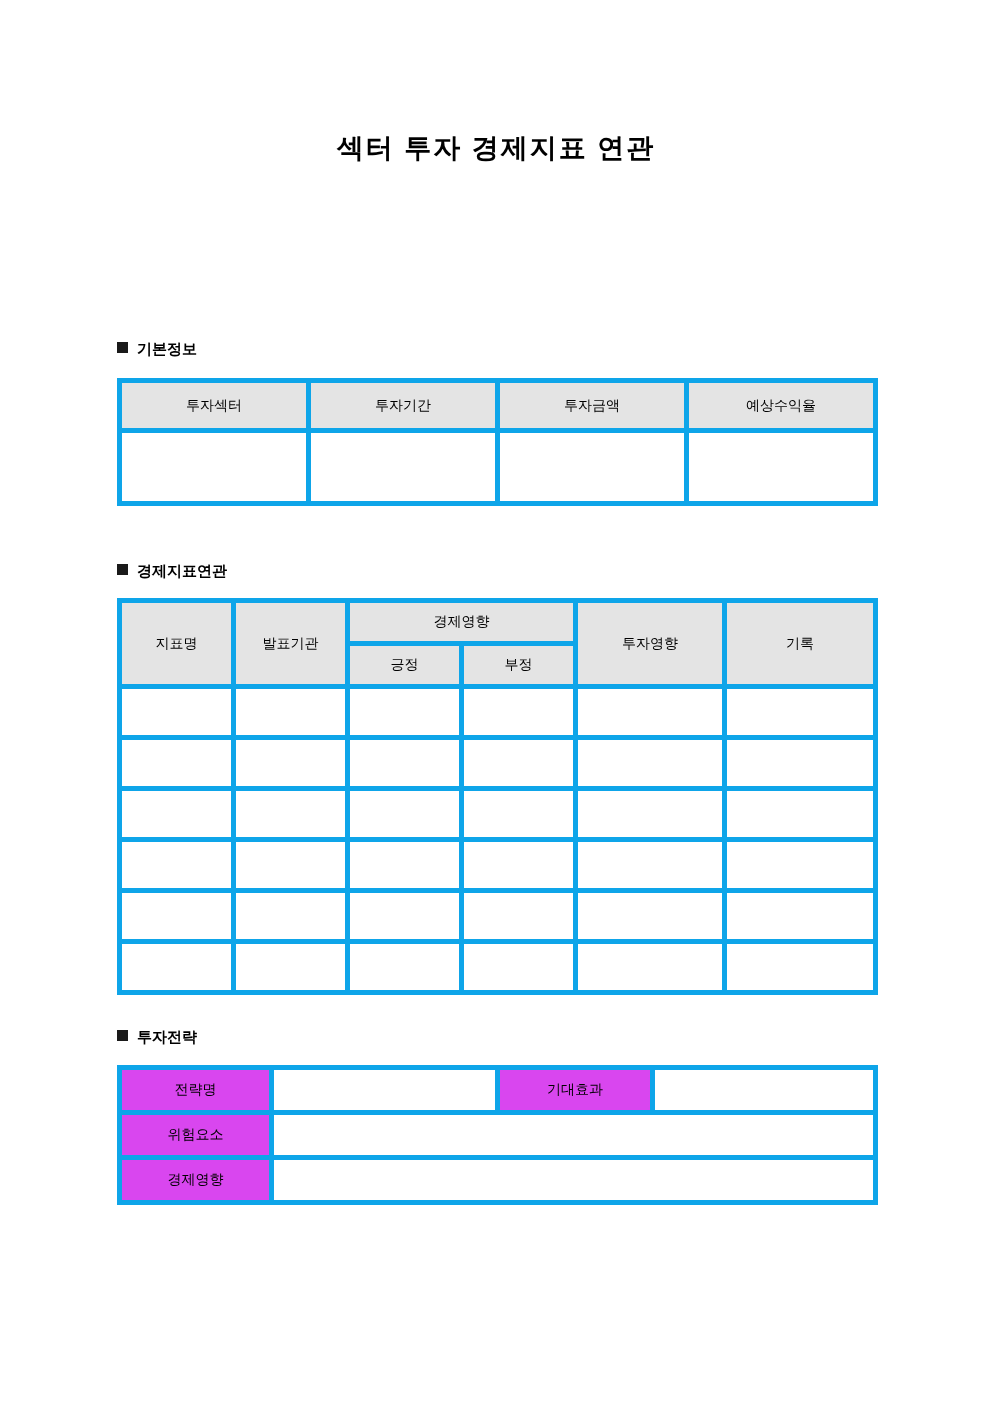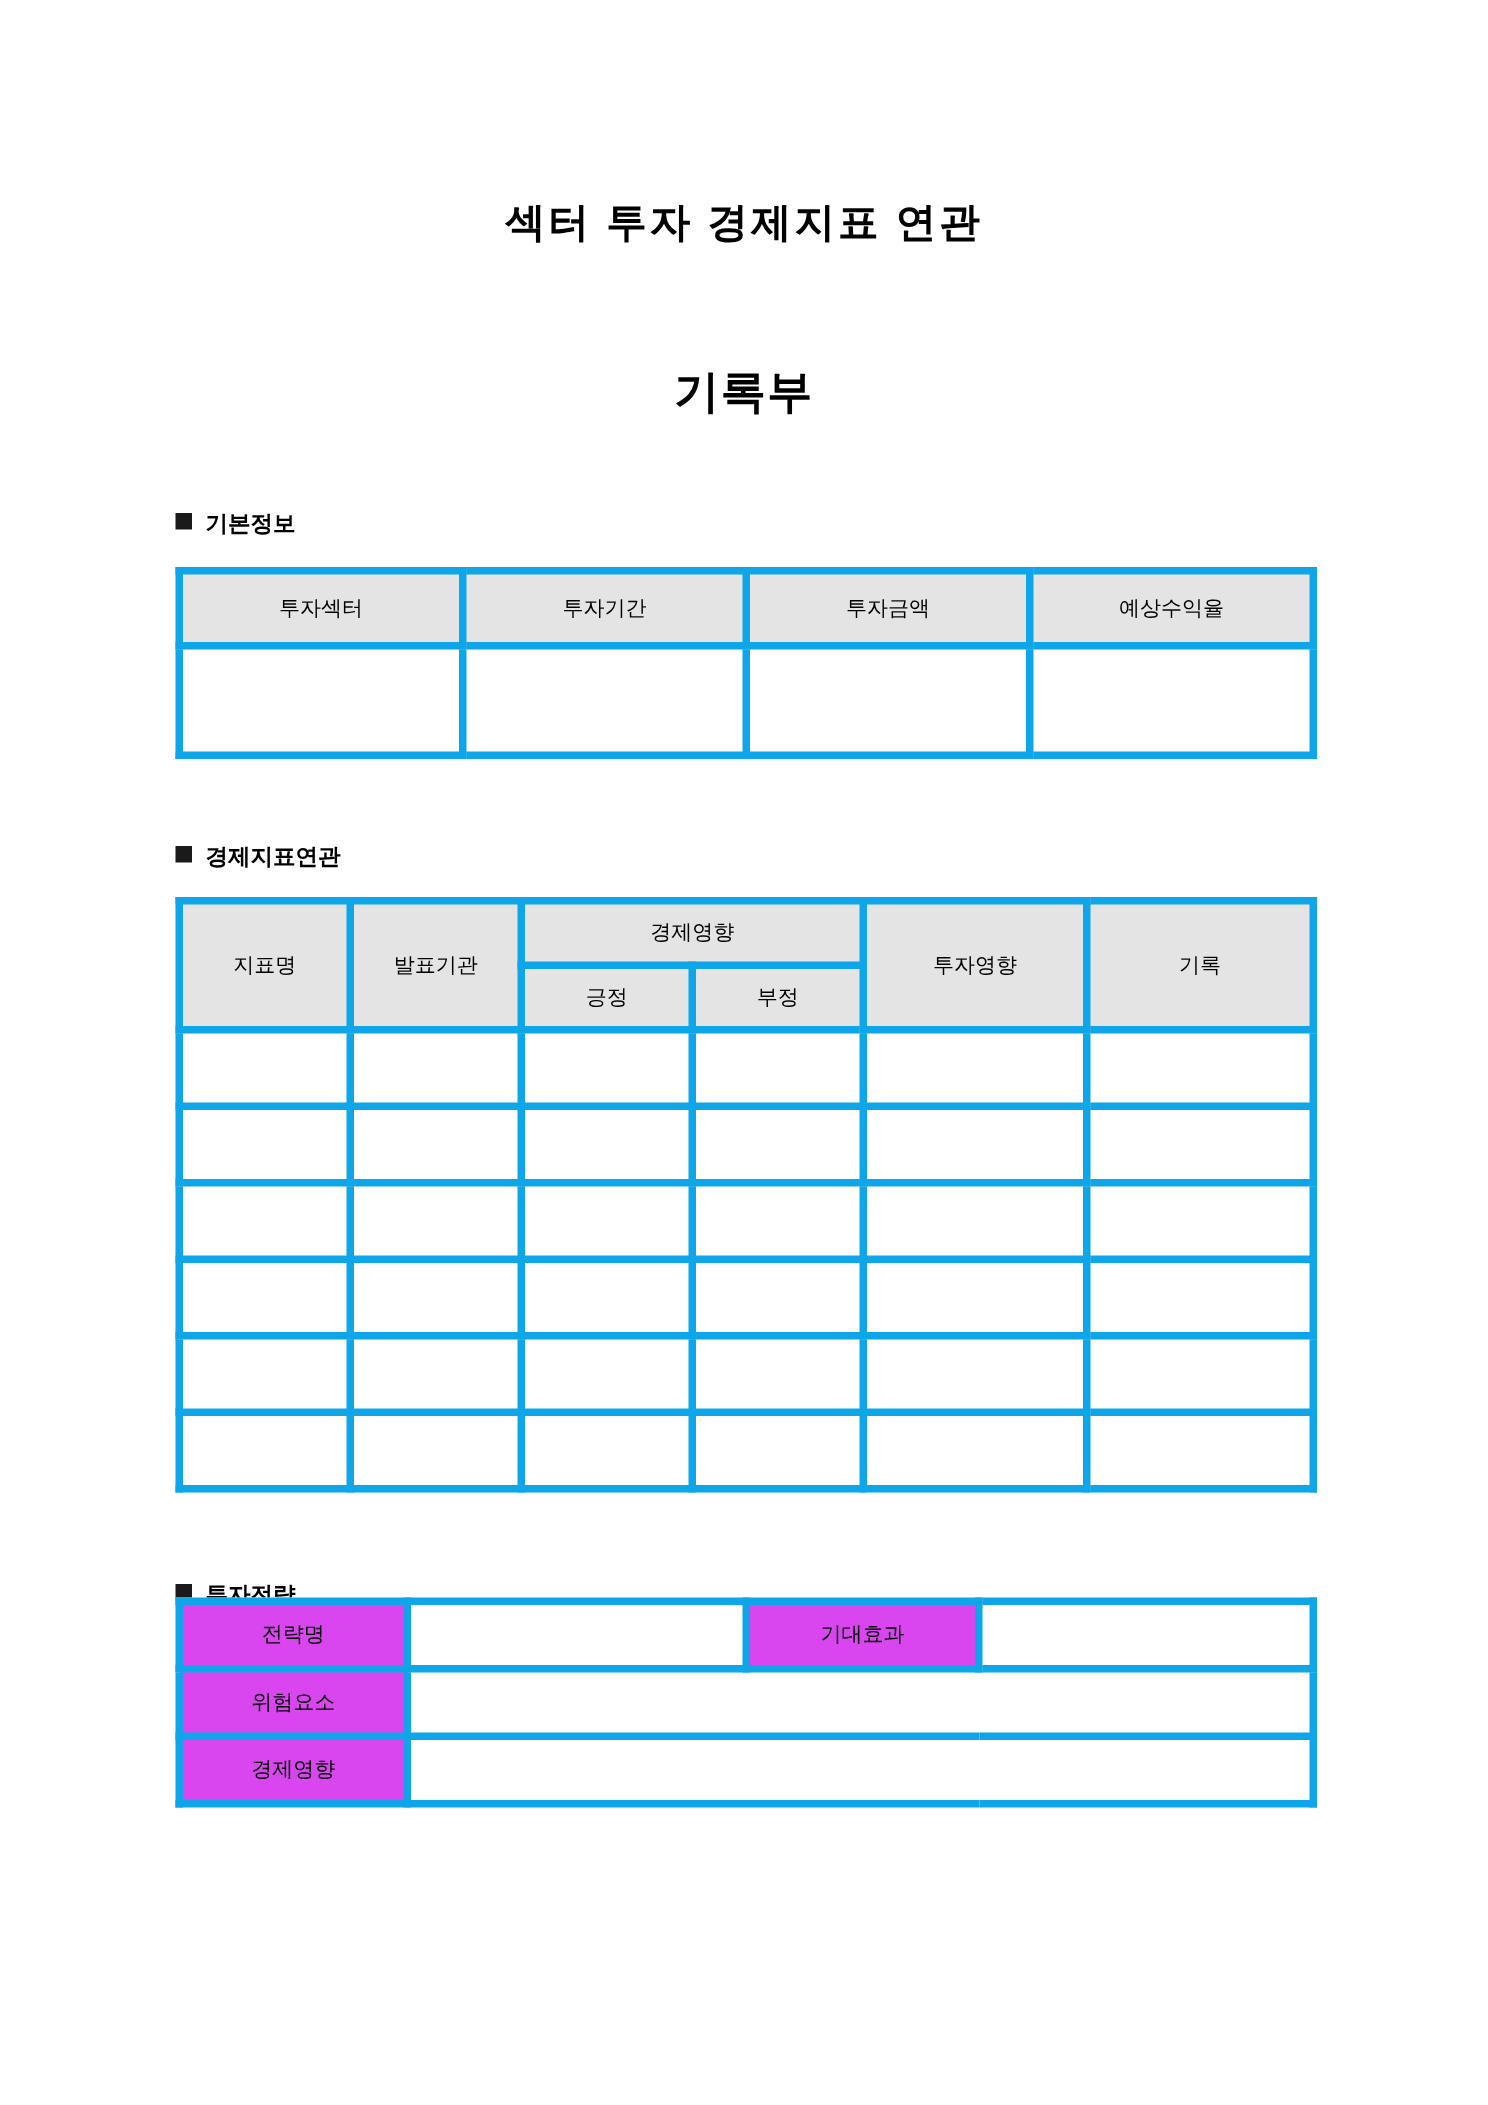--- a/index.html
+++ b/index.html
@@ -62,21 +62,21 @@
   .section-heading .bullet {
     display: inline-block;
     width: 11px;
     height: 11px;
     background: #1a1a1a;
     margin-right: 9px;
     vertical-align: 1px;
   }
   #sec1 { top: 340px; }
   #sec2 { top: 562px; }
-  #sec3 { top: 1028px; margin-top: 26px; }
+  #sec3 { top: 1028px; }
 
   
   table.form-table {
     position: absolute;
     border-collapse: collapse;
     table-layout: fixed;
     background: #ffffff;
   }
   table.form-table td,
   table.form-table th {
@@ -122,21 +122,20 @@
   #table-strategy td.label { background: #d946ef; }
   #table-strategy td.value { background: #ffffff; }
 </style>
 </head>
 <body>
 
 <div class="page">
 
   <div class="doc-title">섹터 투자 경제지표 연관</div>
 
-  <div class="doc-subtitle">기록부</div>
 
   <div class="section-heading" id="sec1">
     <span class="bullet"></span><span>기본정보</span>
   </div>
 
   <table class="form-table" id="table-basic">
     <colgroup>
       <col style="width:189px">
       <col style="width:189px">
       <col style="width:189px">

